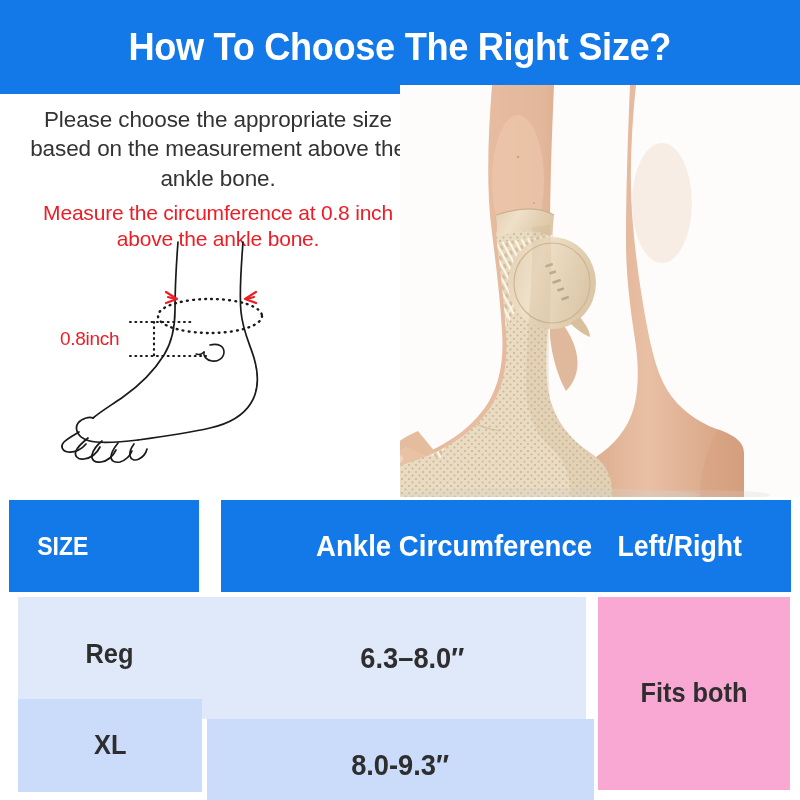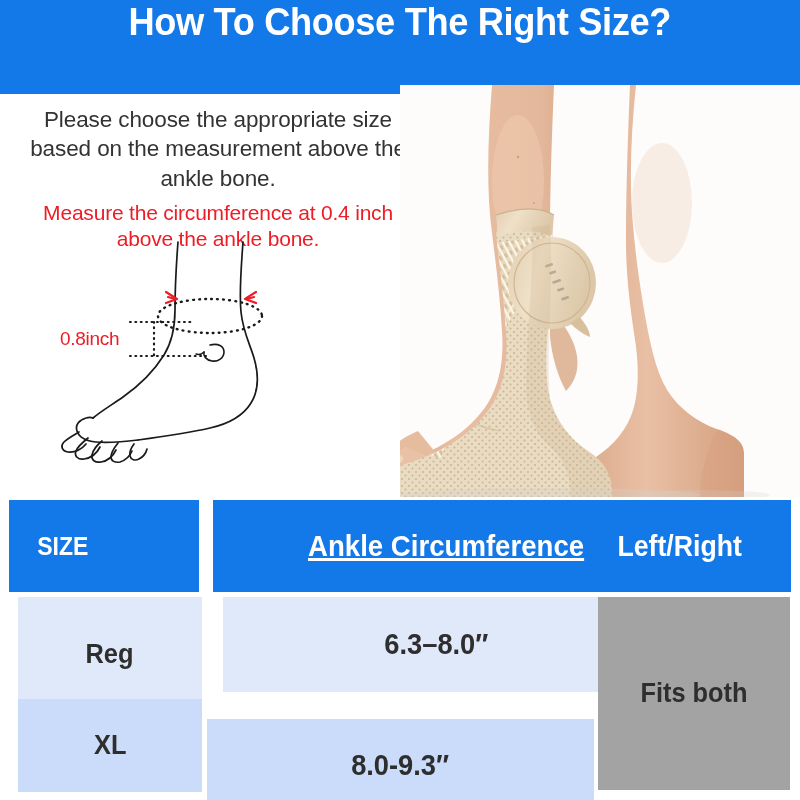--- a/index.html
+++ b/index.html
@@ -9,21 +9,21 @@
     font-family:"Liberation Sans", sans-serif;
     background:#ffffff;
     position:relative;
     overflow:hidden;
   }
 
   
   .banner {
     position:absolute; left:0; top:0; width:800px; height:94px;
     background:#1378e8;
-    display:flex; align-items:flex-start; justify-content:center;
+    display:flex; align-items:center; justify-content:center;
   }
   .banner-title {
     color:#ffffff;
     font-size:39px;
     font-weight:bold;
     letter-spacing:-0.4px;
     transform:scaleX(0.93);
     white-space:nowrap;
   }
 
@@ -83,62 +83,62 @@
   .th {
     position:absolute; top:0; height:92px;
     background:#1378e8;
     display:flex; align-items:center;
     color:#ffffff;
     font-weight:bold;
   }
   .th-label { transform:scaleX(0.92); white-space:nowrap; }
 
   .th-size   { left:0;   width:190px; justify-content:flex-start; padding-left:26px; }
-  .th-circ   { left:204px; width:467px; justify-content:center;text-decoration:underline; }
+  .th-circ   { left:212px; width:467px; justify-content:center; }
   .th-lr     { left:589px; width:193px; justify-content:flex-start; padding-left:14px; }
 
   .th-size .th-label { font-size:25px; }
   .th-circ .th-label { font-size:30px; }
   .th-lr   .th-label { font-size:29px; }
 
   .td {
     position:absolute;
     display:flex; align-items:center; justify-content:center;
     color:#2e2e2e;
     font-weight:bold;
   }
   .td-label { transform:scaleX(0.94); white-space:nowrap; }
 
   
   .r1c1 { left:9px;   top:97px;  width:184px; height:114px; background:#e0e9fa; }
-  .r1c2 { left:214px; top:97px;  width:387px; height:95px; background:#e0e9fa;padding-left:40px; }
+  .r1c2 { left:190px; top:97px;  width:387px; height:122px; background:#e0e9fa;padding-left:40px; }
   
   .r2c1 { left:9px;   top:199px; width:184px; height:93px; background:#cadcf9; }
   .r2c2 { left:198px; top:197px; width:387px; height:93px; background:#cadcf9;margin-top:22px; }
   
-  .c3   { left:589px; top:97px;  width:192px; height:193px; background:#a3a3a3; }
+  .c3   { left:589px; top:97px;  width:192px; height:193px; background:#f9a8d4; }
 
   .r1c1 .td-label, .r2c1 .td-label { font-size:27px; }
   .r1c2 .td-label, .r2c2 .td-label { font-size:29px; }
   .c3   .td-label { font-size:27px; }
 </style>
 </head>
 <body>
 
 <div class="banner">
   <div class="banner-title">How To Choose The Right Size?</div>
 </div>
 
 <div class="content">
 
   <div class="left-col">
 
     <div class="instructions">Please choose the appropriate size based on the measurement above the ankle bone.</div>
 
-    <div class="instructions-red">Measure the circumference at 0.4 inch above the ankle bone.</div>
+    <div class="instructions-red">Measure the circumference at 0.8 inch above the ankle bone.</div>
 
     <div class="diagram">
       <svg viewBox="0 0 300 250" xmlns="http://www.w3.org/2000/svg">
         <g fill="none" stroke="#1a1a1a" stroke-width="1.7" stroke-linecap="round" stroke-linejoin="round">
 
           <path d="M205,2 C203,30 201,52 203,72
                    C205,92 212,104 216,118
                    C221,135 221,150 213,163
                    C205,176 190,184 172,188
                    C150,193 122,197 100,200"></path>

